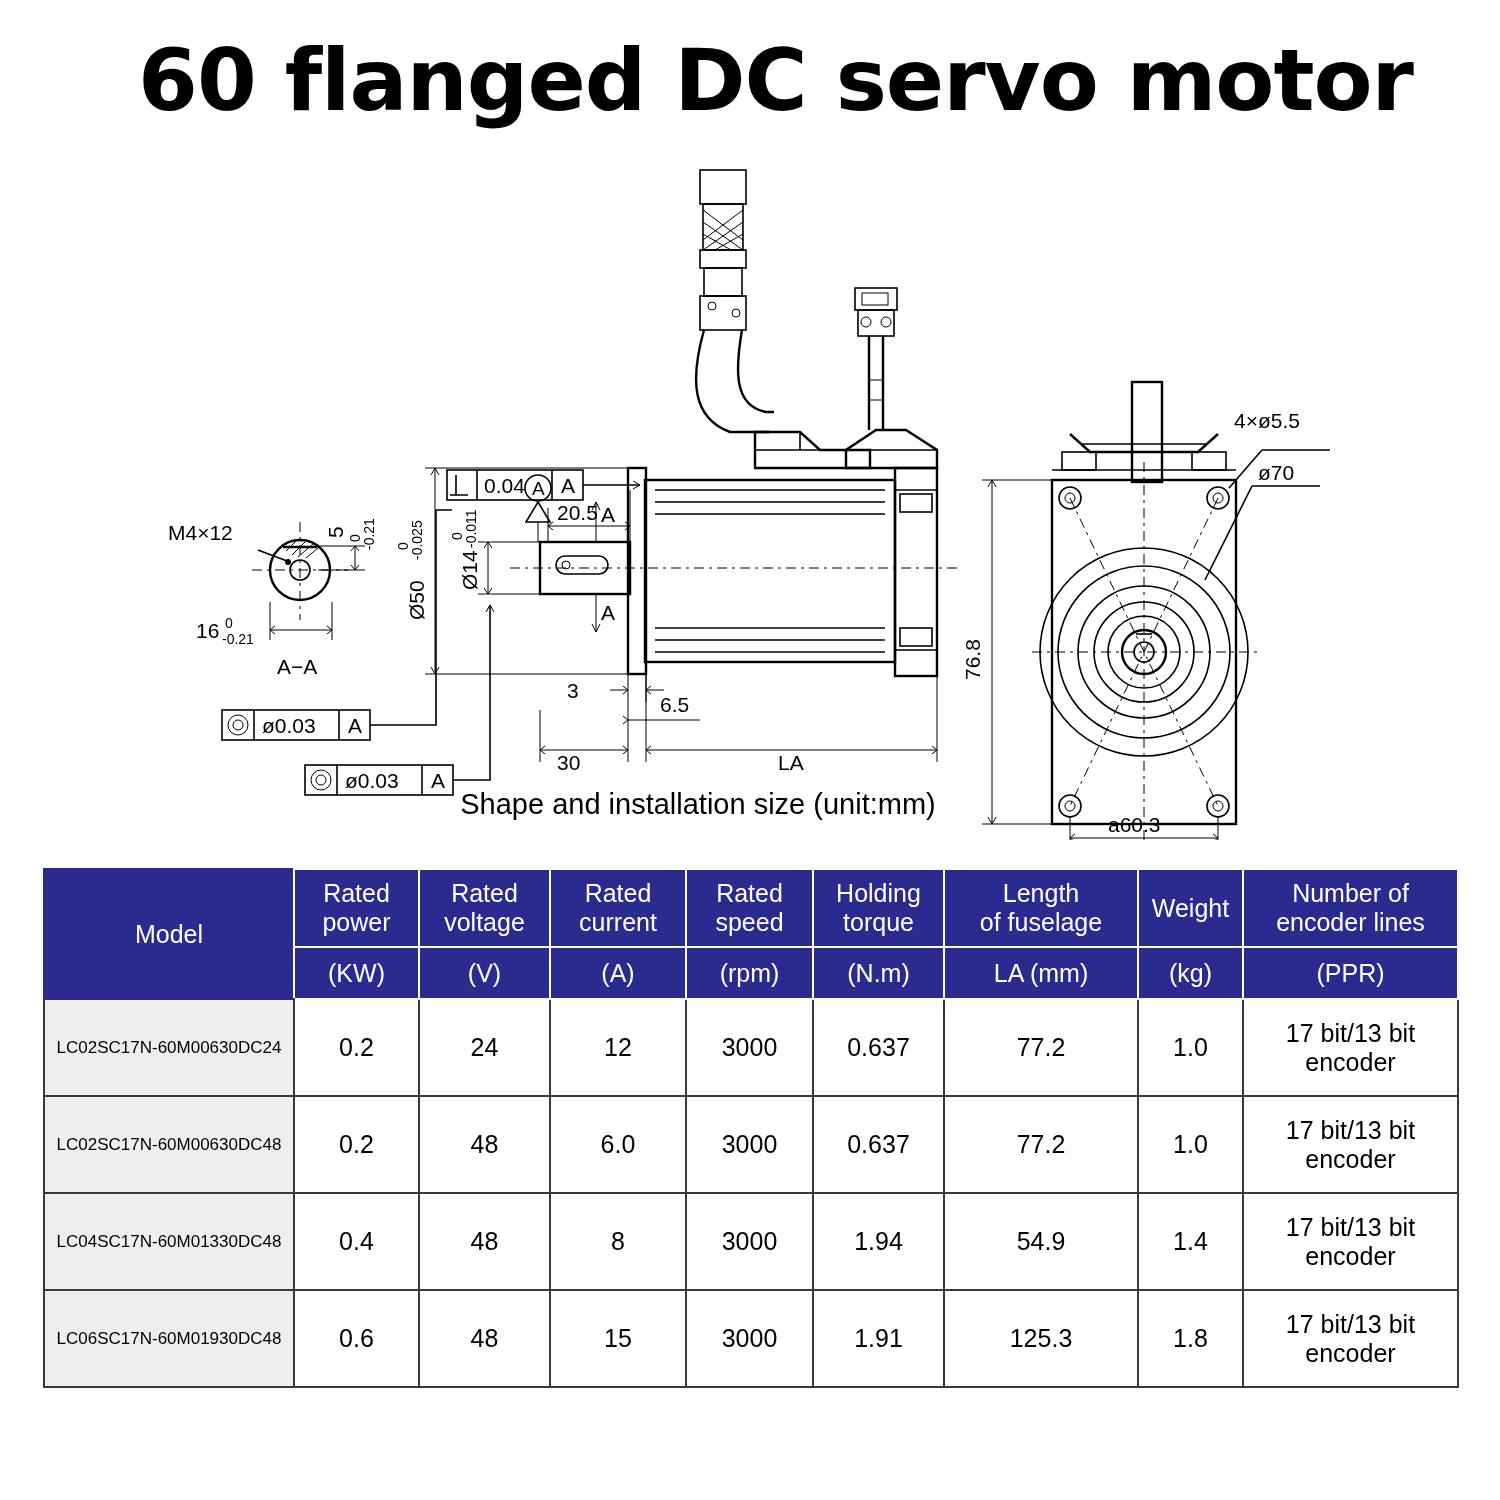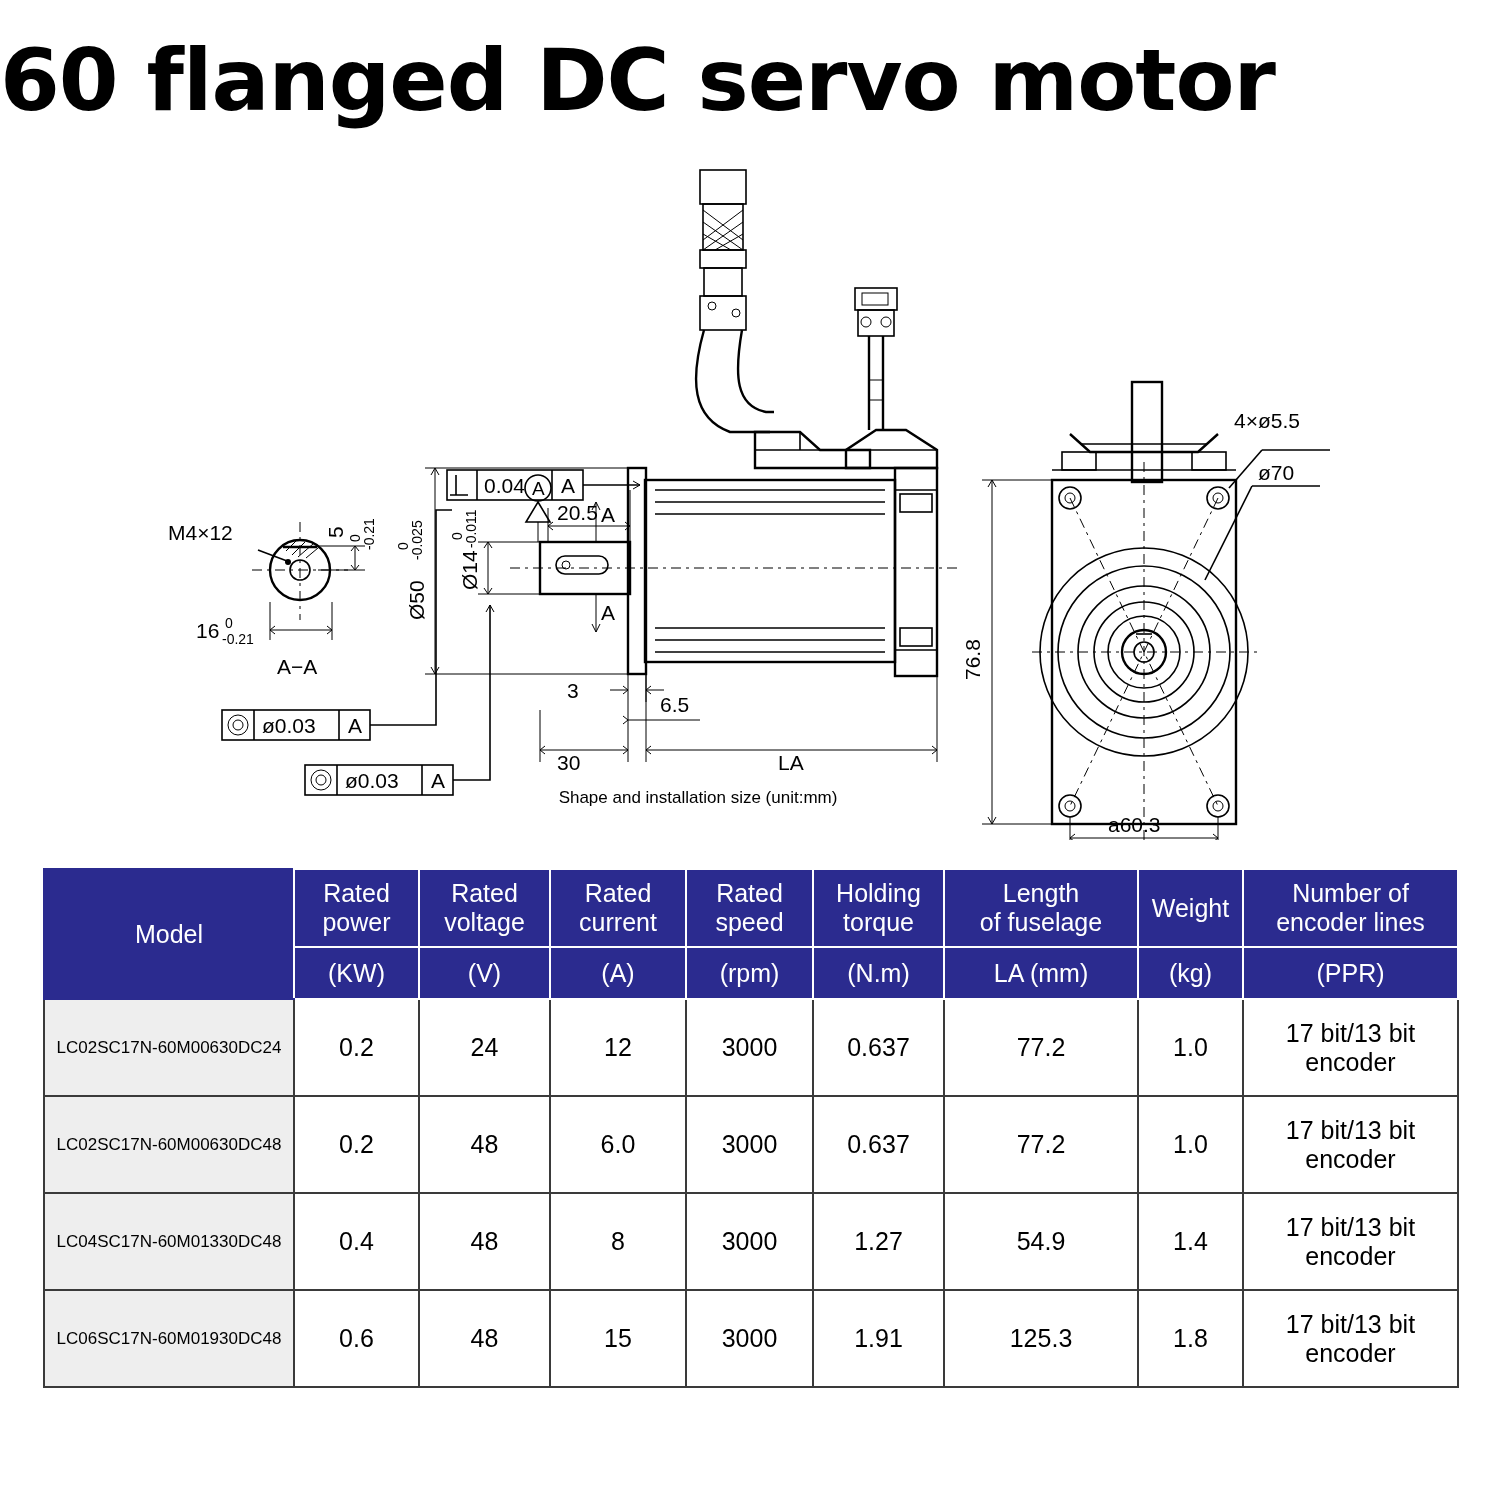--- a/index.html
+++ b/index.html
@@ -11,41 +11,41 @@
     color: #000;
     position: relative;
     overflow: hidden;
   }
 
   
   #title {
     position: absolute;
     left: 0; top: 30px;
     width: 1413px;
-    text-align: left;
+    text-align: right;
     font-size: 86px;
     font-weight: bold;
     letter-spacing: -1px;
     font-family: "DejaVu Sans", sans-serif;
   }
 
   
   #drawing {
     position: absolute;
     left: 0; top: 150px;
     width: 1500px; height: 690px;
   }
   #drawing svg { display: block; }
 
   #caption {
     position: absolute;
     left: 0; top: 788px;
     width: 1336px;
     text-align: center;
-    font-size: 17px;
+    font-size: 29px;
     font-family: "Liberation Sans", sans-serif;
   }
   #caption .cap-inner { display: inline-block; margin-left: 60px; }
 
   
   #spec-table-wrap {
     position: absolute;
     left: 43px; top: 868px;
     width: 1414px;
   }
@@ -459,21 +459,21 @@
         <td>77.2</td>
         <td>1.0</td>
         <td>17 bit/13 bit encoder</td>
       </tr>
       <tr>
         <td class="model">LC04SC17N-60M01330DC48</td>
         <td>0.4</td>
         <td>48</td>
         <td>8</td>
         <td>3000</td>
-        <td>1.27</td>
+        <td>1.94</td>
         <td>54.9</td>
         <td>1.4</td>
         <td>17 bit/13 bit encoder</td>
       </tr>
       <tr>
         <td class="model">LC06SC17N-60M01930DC48</td>
         <td>0.6</td>
         <td>48</td>
         <td>15</td>
         <td>3000</td>

